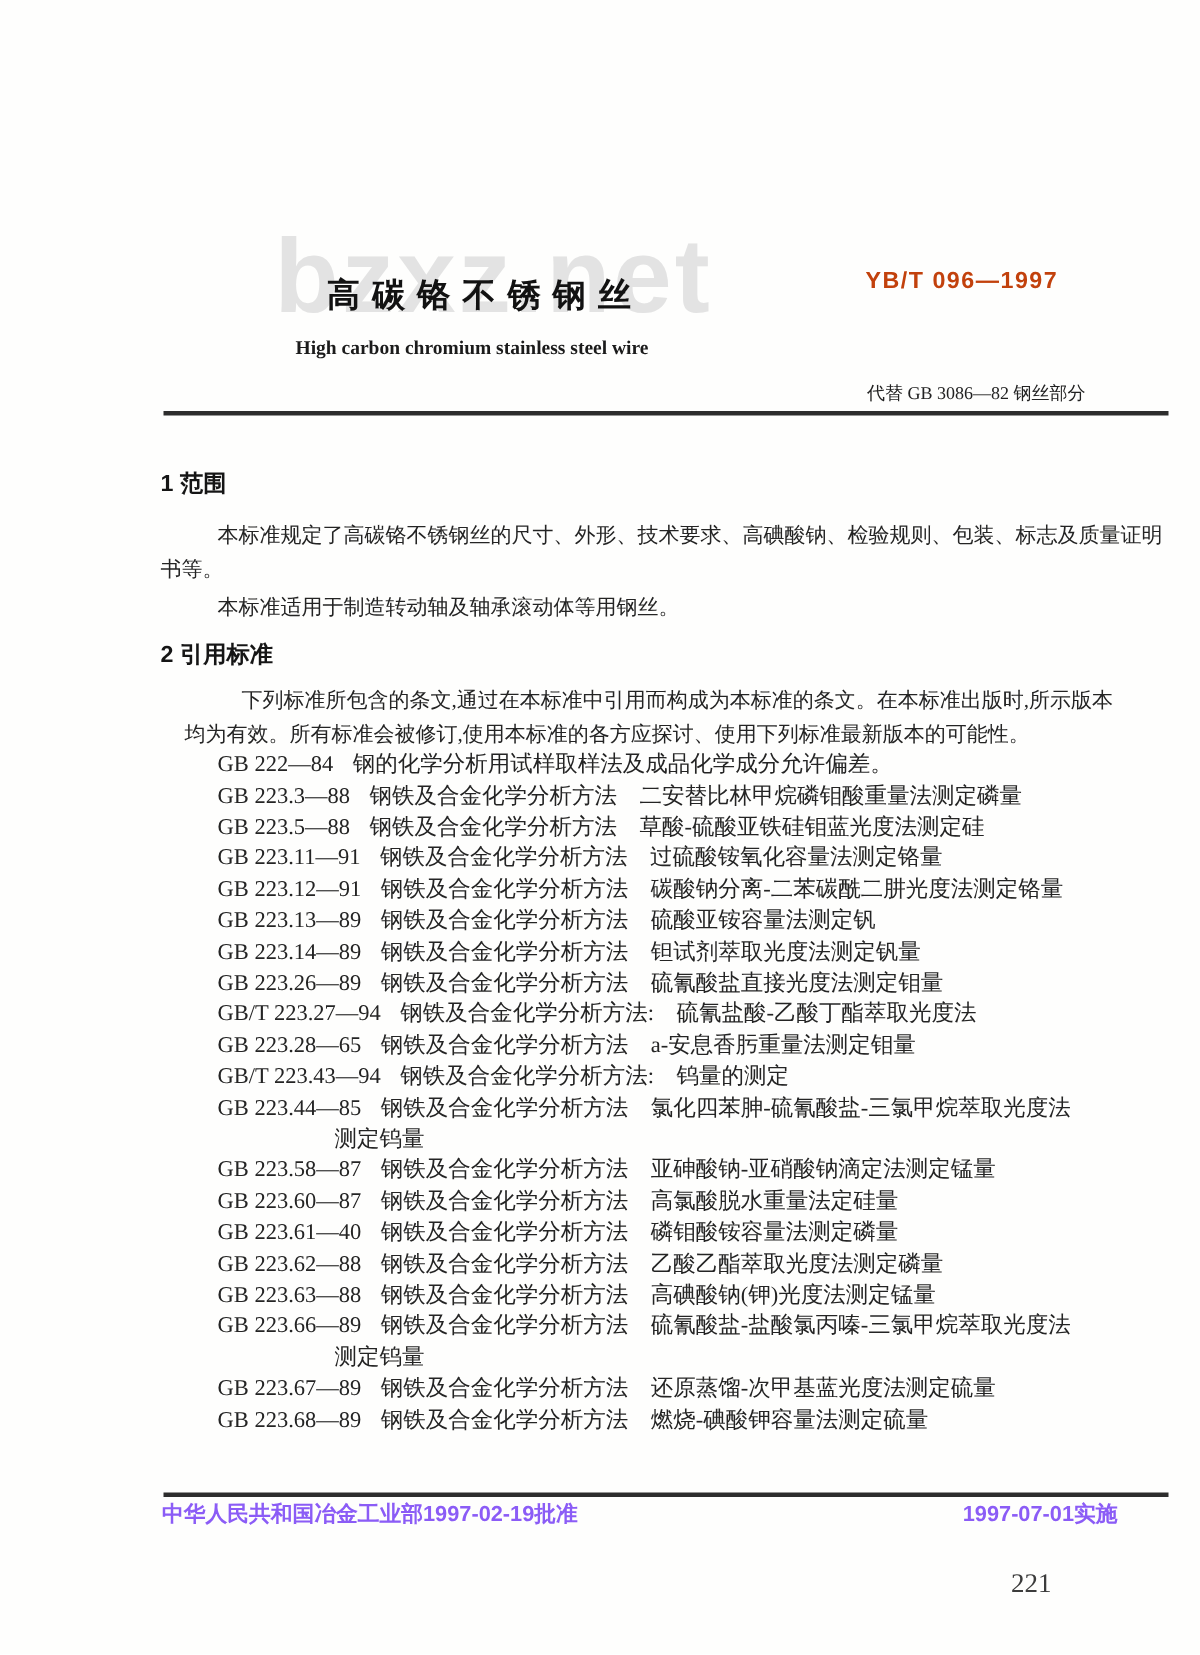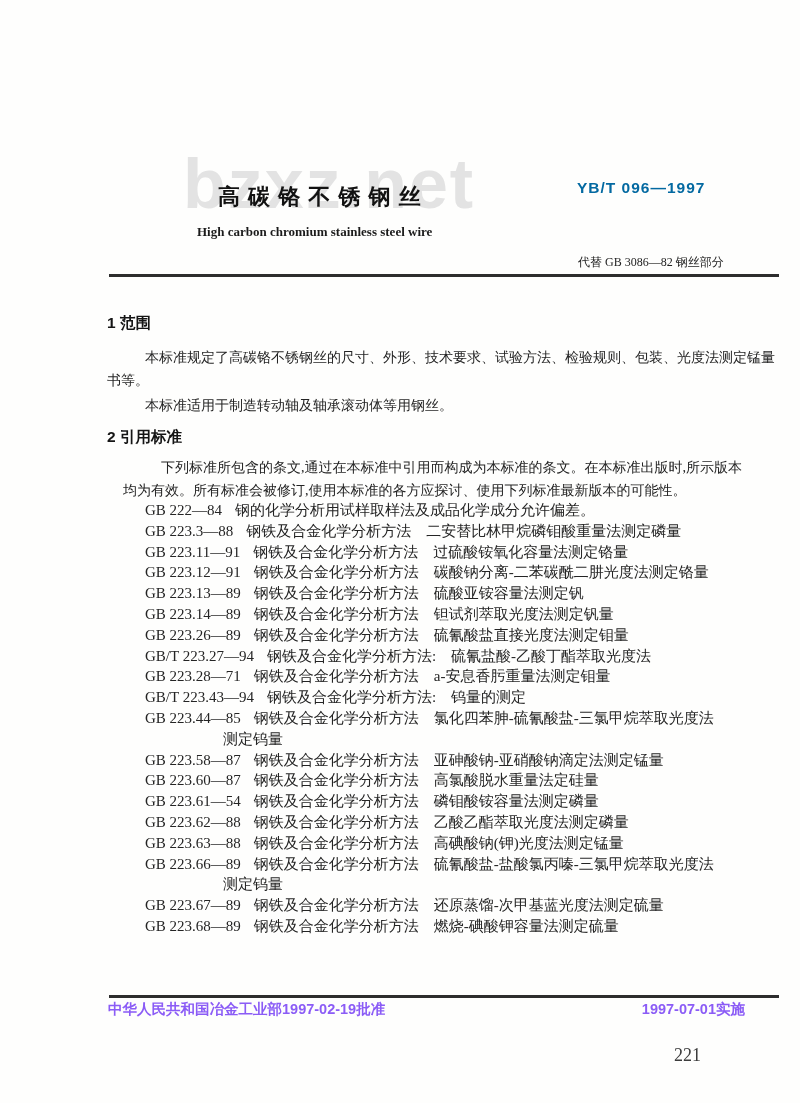--- a/index.html
+++ b/index.html
@@ -24,21 +24,21 @@
     font-weight:bold; font-size:20px; color:#141414; letter-spacing:0.5px;
   }
   .hdr-title {
     position:absolute; left:218px; top:182px; z-index:1;
     font-family:"Liberation Sans","DejaVu Sans",sans-serif;
     font-weight:bold; font-size:22px; color:#121212; letter-spacing:1px;
   }
   .hdr-stdno {
     position:absolute; left:577px; top:179px; z-index:1;
     font-family:"Liberation Sans","DejaVu Sans",sans-serif;
-    font-weight:bold; font-size:15.5px; letter-spacing:1px; color:#0369a1;
+    font-weight:bold; font-size:15.5px; letter-spacing:1px; color:#c2410c;
   }
   .hdr-entitle {
     position:absolute; left:197px; top:224px; z-index:1;
     font-weight:bold; font-size:13px; color:#1b1b1b;
   }
   .hdr-supersede {
     position:absolute; left:578px; top:222px; z-index:1;
     font-size:12px; color:#222;margin-top:32px;
   }
   .rule { position:absolute; left:109px; width:670px; background:#2d2d2d; z-index:1; }
@@ -83,44 +83,45 @@
 
   <div class="hdr-title">高 碳 铬 不 锈 钢 丝</div>
   <div class="hdr-stdno">YB/T 096—1997</div>
   <div class="hdr-entitle">High carbon chromium stainless steel wire</div>
   <div class="hdr-supersede">代替 GB 3086—82 钢丝部分</div>
 
   <div class="rule rule-top"></div>
 
   <div class="body">
     <div class="sec-h h1">1  范围</div>
-    <p class="para p1">本标准规定了高碳铬不锈钢丝的尺寸、外形、技术要求、试验方法、检验规则、包装、光度法测定锰量
+    <p class="para p1">本标准规定了高碳铬不锈钢丝的尺寸、外形、技术要求、高碘酸钠、检验规则、包装、标志及质量证明
 书等。</p>
     <p class="para p2">本标准适用于制造转动轴及轴承滚动体等用钢丝。</p>
 
     <div class="sec-h h2">2  引用标准</div>
     <p class="para pintro">下列标准所包含的条文,通过在本标准中引用而构成为本标准的条文。在本标准出版时,所示版本
 均为有效。所有标准会被修订,使用本标准的各方应探讨、使用下列标准最新版本的可能性。</p>
 
     <div class="std-list">
         <div class="std-item"><span class="std-code">GB 222—84</span><span class="std-text">钢的化学分析用试样取样法及成品化学成分允许偏差。</span></div>
         <div class="std-item"><span class="std-code">GB 223.3—88</span><span class="std-text">钢铁及合金化学分析方法　二安替比林甲烷磷钼酸重量法测定磷量</span></div>
+        <div class="std-item"><span class="std-code">GB 223.5—88</span><span class="std-text">钢铁及合金化学分析方法　草酸-硫酸亚铁硅钼蓝光度法测定硅</span></div>
         <div class="std-item"><span class="std-code">GB 223.11—91</span><span class="std-text">钢铁及合金化学分析方法　过硫酸铵氧化容量法测定铬量</span></div>
         <div class="std-item"><span class="std-code">GB 223.12—91</span><span class="std-text">钢铁及合金化学分析方法　碳酸钠分离-二苯碳酰二肼光度法测定铬量</span></div>
         <div class="std-item"><span class="std-code">GB 223.13—89</span><span class="std-text">钢铁及合金化学分析方法　硫酸亚铵容量法测定钒</span></div>
         <div class="std-item"><span class="std-code">GB 223.14—89</span><span class="std-text">钢铁及合金化学分析方法　钽试剂萃取光度法测定钒量</span></div>
         <div class="std-item"><span class="std-code">GB 223.26—89</span><span class="std-text">钢铁及合金化学分析方法　硫氰酸盐直接光度法测定钼量</span></div>
         <div class="std-item"><span class="std-code">GB/T 223.27—94</span><span class="std-text">钢铁及合金化学分析方法:　硫氰盐酸-乙酸丁酯萃取光度法</span></div>
-        <div class="std-item"><span class="std-code">GB 223.28—71</span><span class="std-text">钢铁及合金化学分析方法　a-安息香肟重量法测定钼量</span></div>
+        <div class="std-item"><span class="std-code">GB 223.28—65</span><span class="std-text">钢铁及合金化学分析方法　a-安息香肟重量法测定钼量</span></div>
         <div class="std-item"><span class="std-code">GB/T 223.43—94</span><span class="std-text">钢铁及合金化学分析方法:　钨量的测定</span></div>
         <div class="std-item"><span class="std-code">GB 223.44—85</span><span class="std-text">钢铁及合金化学分析方法　氯化四苯胂-硫氰酸盐-三氯甲烷萃取光度法</span></div>
         <div class="std-cont">测定钨量</div>
         <div class="std-item"><span class="std-code">GB 223.58—87</span><span class="std-text">钢铁及合金化学分析方法　亚砷酸钠-亚硝酸钠滴定法测定锰量</span></div>
         <div class="std-item"><span class="std-code">GB 223.60—87</span><span class="std-text">钢铁及合金化学分析方法　高氯酸脱水重量法定硅量</span></div>
-        <div class="std-item"><span class="std-code">GB 223.61—54</span><span class="std-text">钢铁及合金化学分析方法　磷钼酸铵容量法测定磷量</span></div>
+        <div class="std-item"><span class="std-code">GB 223.61—40</span><span class="std-text">钢铁及合金化学分析方法　磷钼酸铵容量法测定磷量</span></div>
         <div class="std-item"><span class="std-code">GB 223.62—88</span><span class="std-text">钢铁及合金化学分析方法　乙酸乙酯萃取光度法测定磷量</span></div>
         <div class="std-item"><span class="std-code">GB 223.63—88</span><span class="std-text">钢铁及合金化学分析方法　高碘酸钠(钾)光度法测定锰量</span></div>
         <div class="std-item"><span class="std-code">GB 223.66—89</span><span class="std-text">钢铁及合金化学分析方法　硫氰酸盐-盐酸氯丙嗪-三氯甲烷萃取光度法</span></div>
         <div class="std-cont">测定钨量</div>
         <div class="std-item"><span class="std-code">GB 223.67—89</span><span class="std-text">钢铁及合金化学分析方法　还原蒸馏-次甲基蓝光度法测定硫量</span></div>
         <div class="std-item"><span class="std-code">GB 223.68—89</span><span class="std-text">钢铁及合金化学分析方法　燃烧-碘酸钾容量法测定硫量</span></div>
       </div>
   </div>
 
   <div class="rule rule-bottom"></div>

